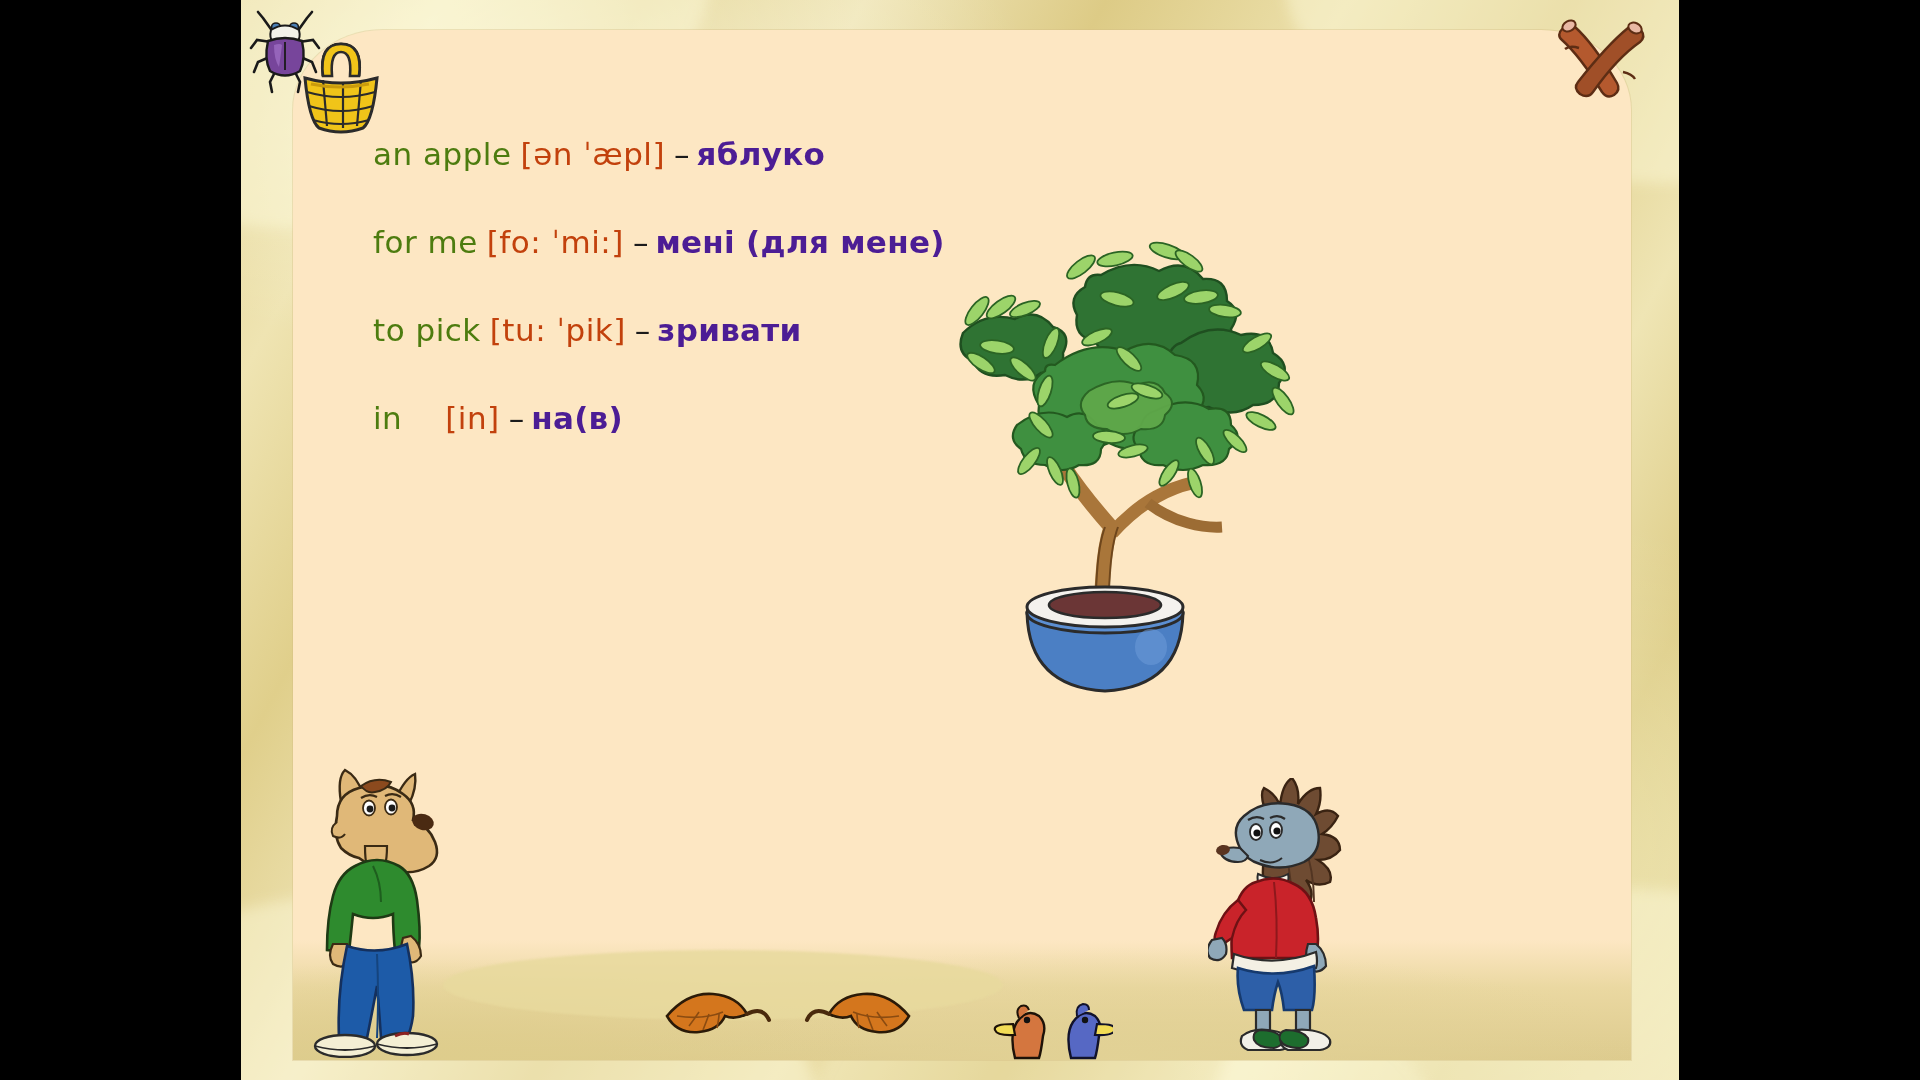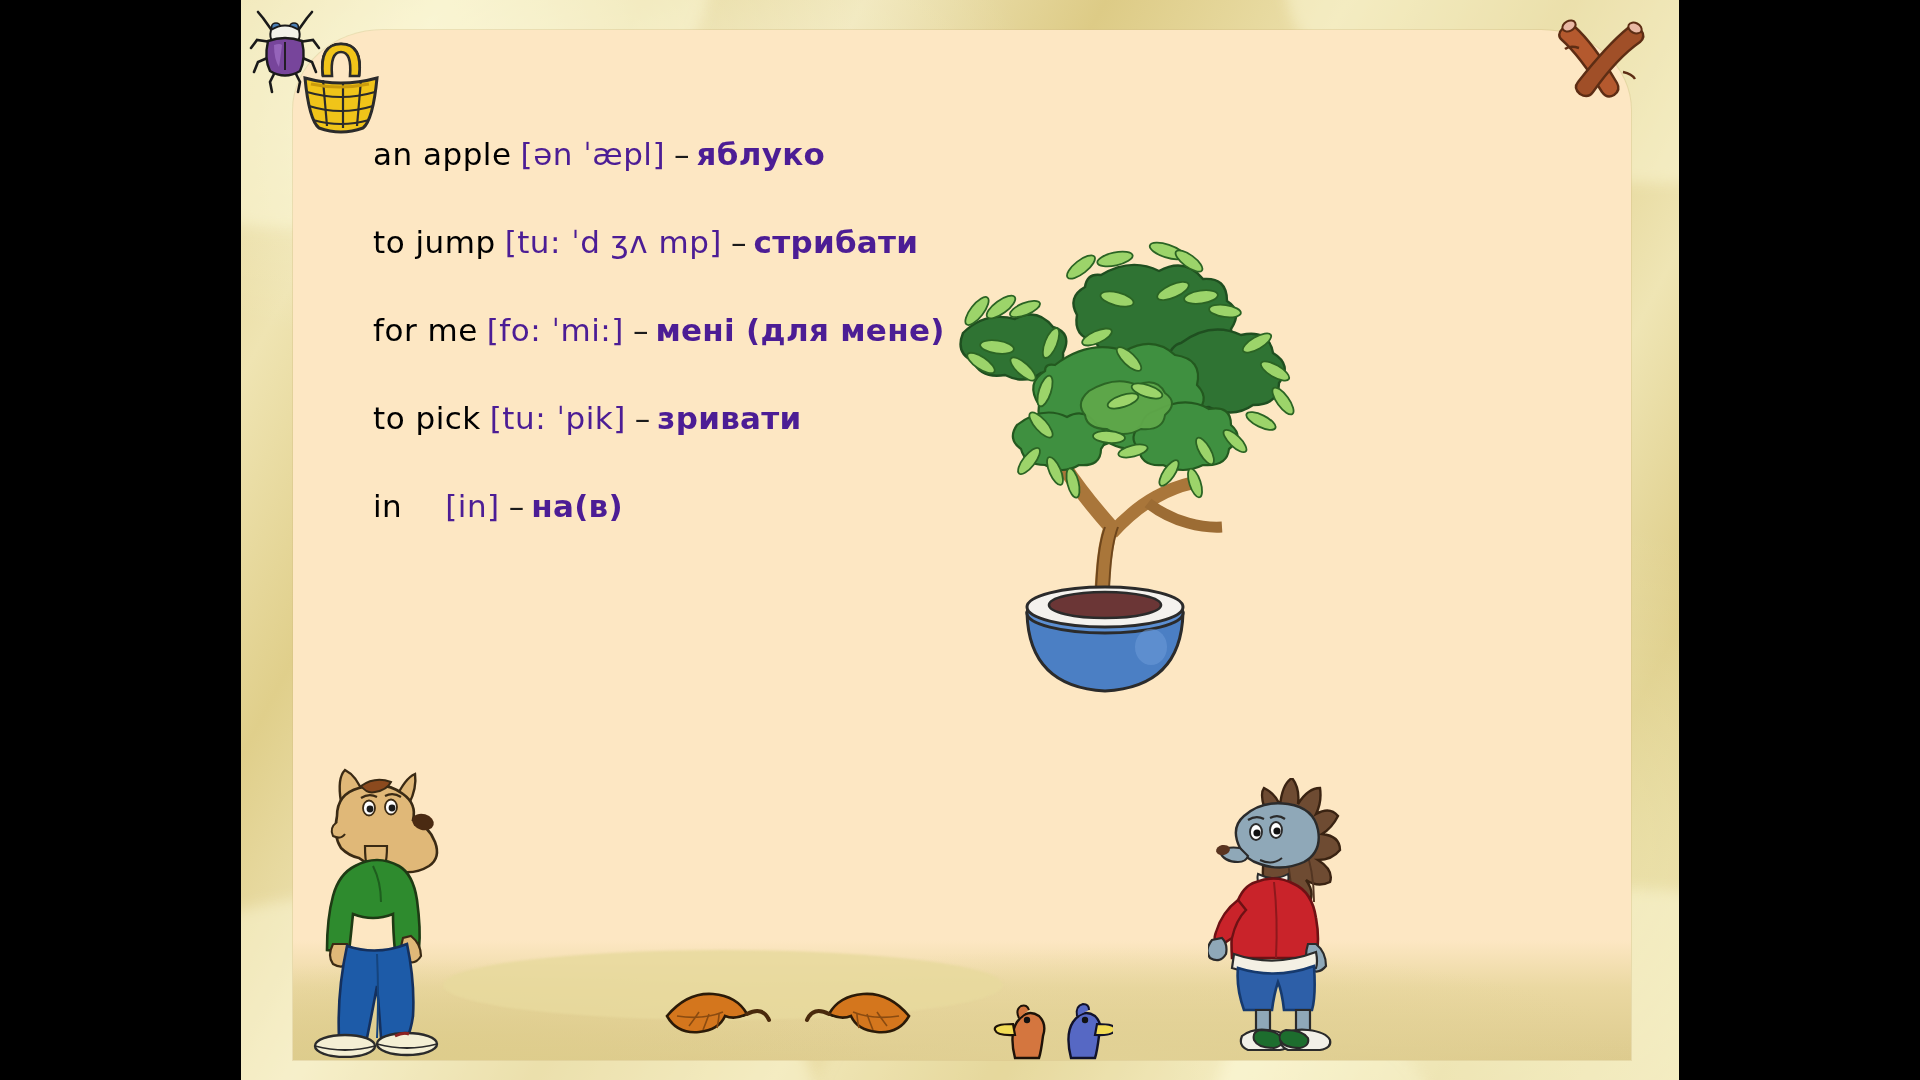--- a/index.html
+++ b/index.html
@@ -108,26 +108,26 @@
     z-index: 8;
   }
   .vocab-row {
     height: 88px;
     line-height: 88px;
     white-space: nowrap;
     font-family: "DejaVu Sans", sans-serif;
     font-size: 31px;
   }
   .w-en {
-    color: #000000;
+    color: #4d7c0f;
     font-weight: 500;
     letter-spacing: .5px;
   }
   .w-ipa {
-    color: #4c1d95;
+    color: #c2410c;
     letter-spacing: .5px;
     margin-left: 9px;
   }
   .w-dash {
     color: #1b1b1b;
     margin: 0 7px 0 9px;
   }
   .w-ua {
     color: #4c1d95;
     font-weight: 600;
@@ -213,21 +213,20 @@
       </svg>
     </div>
 
     <div id="panel">
 
       <div class="ground"></div>
       <div class="ground2"></div>
 
       <div id="vocab">
           <div class="vocab-row"><span class="w-en">an apple</span><span class="w-ipa">[ən ˈæpl]</span><span class="w-dash">–</span><span class="w-ua">яблуко</span></div>
-          <div class="vocab-row"><span class="w-en">to jump</span><span class="w-ipa">[tu: ˈd ʒʌ mp]</span><span class="w-dash">–</span><span class="w-ua">стрибати</span></div>
           <div class="vocab-row"><span class="w-en">for me</span><span class="w-ipa">[fo: ˈmi:]</span><span class="w-dash">–</span><span class="w-ua">мені (для мене)</span></div>
           <div class="vocab-row"><span class="w-en">to pick</span><span class="w-ipa">[tu: ˈpik]</span><span class="w-dash">–</span><span class="w-ua">зривати</span></div>
           <div class="vocab-row"><span class="w-en">in</span><span class="w-gap"></span><span class="w-ipa">[in]</span><span class="w-dash">–</span><span class="w-ua">на(в)</span></div>
         </div>
 
       <div id="tree-group">
         <svg viewBox="0 0 420 520">
 
           <g stroke="#6d4417" stroke-width="3" stroke-linejoin="round">
             <path d="M196 470 q-2 -60 2 -110 q2 -30 8 -48 q-30 -34 -48 -62 q-10 -16 -22 -24" fill="none" stroke="#a9763a" stroke-width="15"></path>

